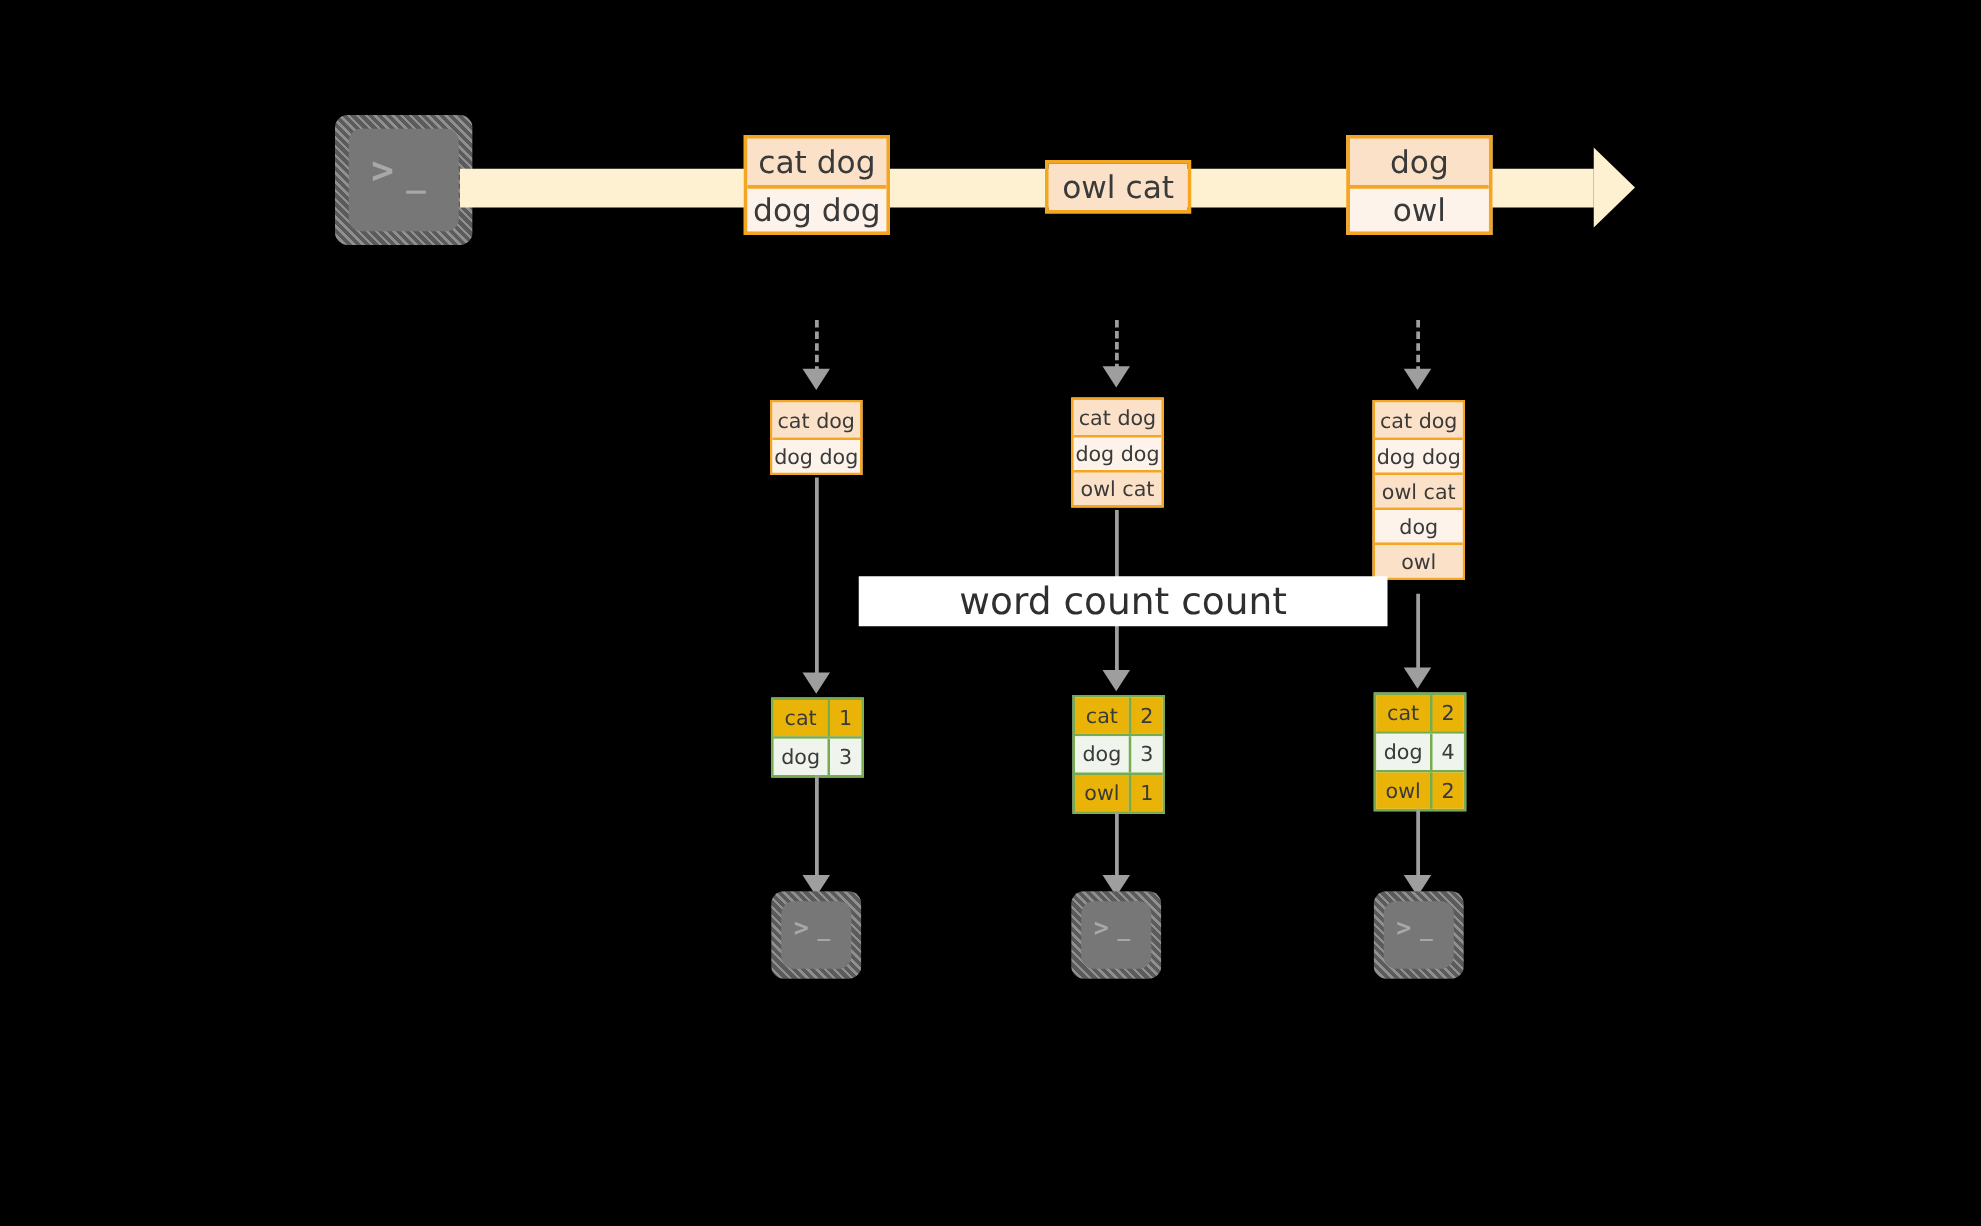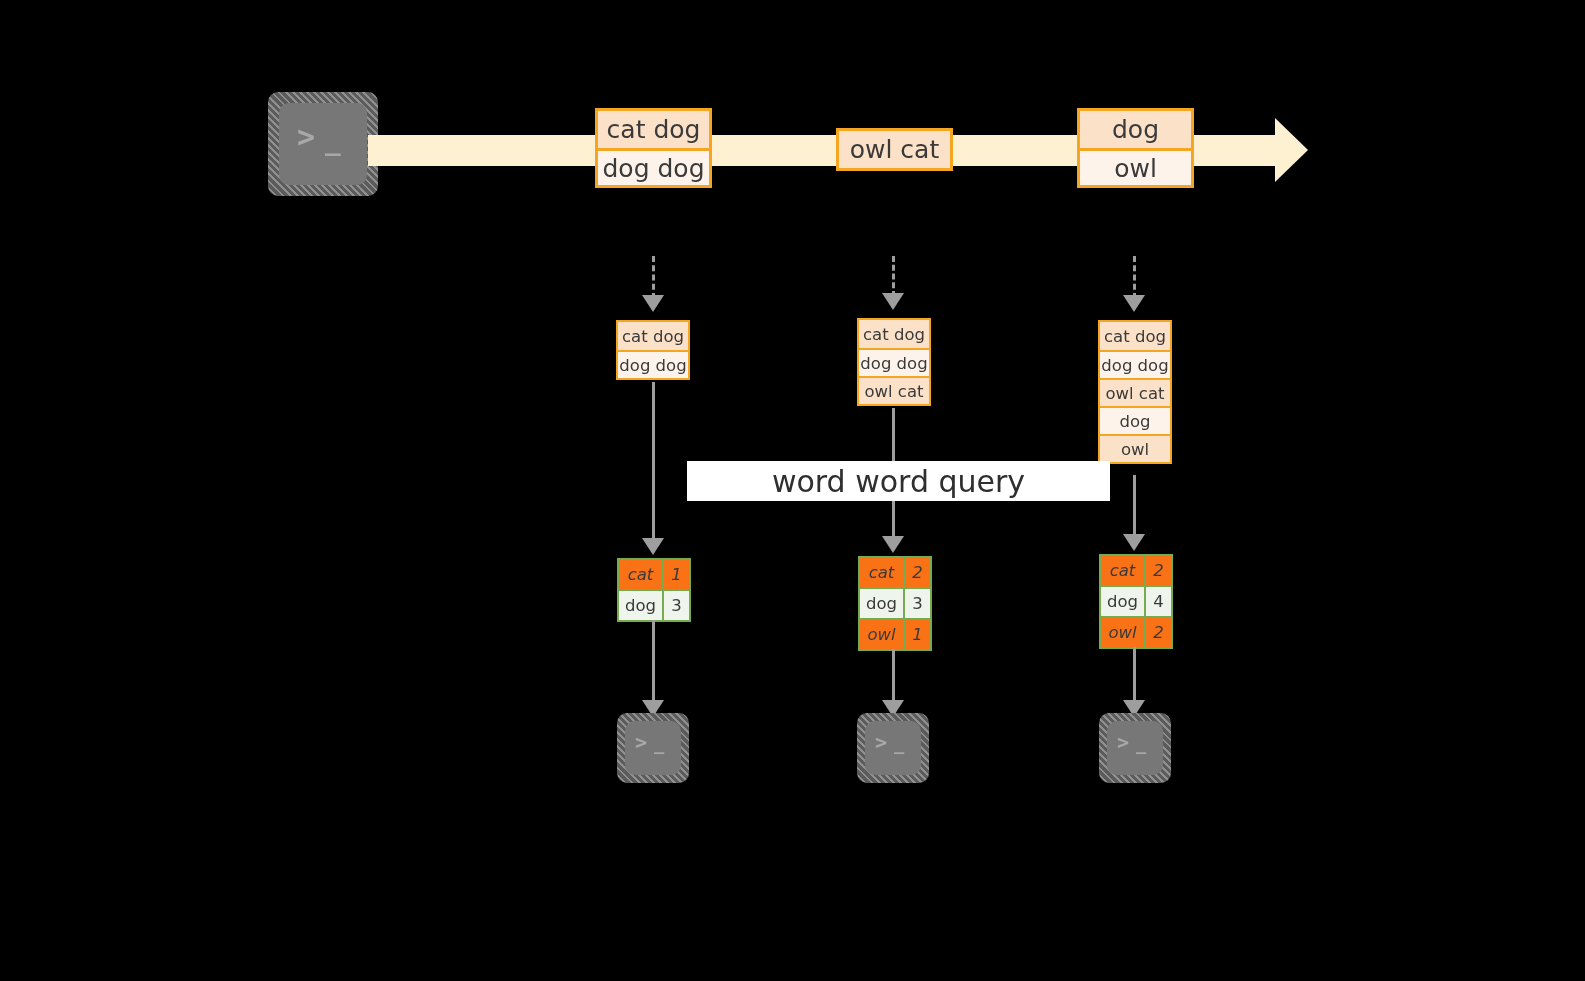--- a/index.html
+++ b/index.html
@@ -95,21 +95,21 @@
     border: 2px solid #77ab4f;
     display: flex;
     flex-direction: column;
     background: #eef4ea;
   }
   .greentable .row {
     display: flex;
     height: 29px;
   }
   .greentable .row + .row { border-top: 2px solid #77ab4f; }
-  .greentable .row.odd  .c { background: #f97316; font-style: italic; }
+  .greentable .row.odd  .c { background: #eab308; }
   .greentable .row.even .c { background: #eff4ec; }
   .greentable .c {
     box-sizing: border-box;
     display: flex;
     align-items: center;
     justify-content: center;
     font-size: 16.5px;
     color: #3a3a3a;
     white-space: nowrap;
   }
@@ -279,16 +279,16 @@
   <div class="arrow-head" style="left:1123px; top:700px;"></div>
 
   <div class="terminal" style="left:1099px; top:713px; width:72px; height:70px;">
     <div class="hatch"></div>
     <div class="face" style="left:8px; top:8px; right:8px; bottom:8px;"></div>
     <span class="glyph" style="left:18px; top:19px; font-size:20px;">&gt;</span>
     <span class="glyph" style="left:37px; top:23px; font-size:17px;">_</span>
   </div>
 
   <div class="banner" style="left:687px; top:461px; width:423px; height:40px;">
-    <span>word word query</span>
+    <span>word count count</span>
   </div>
 
 </div>
 
 </body></html>

